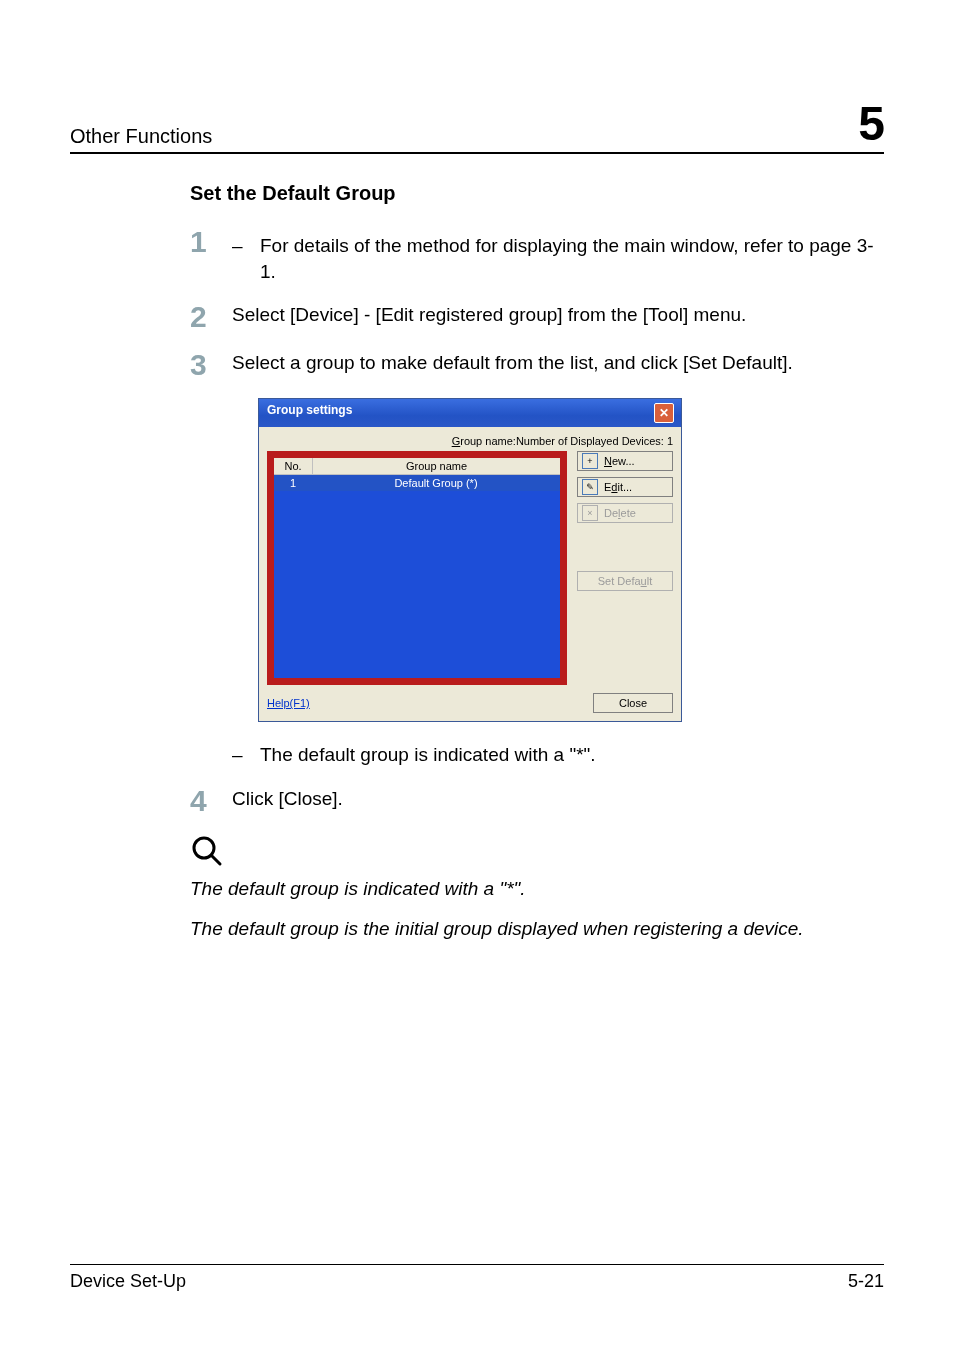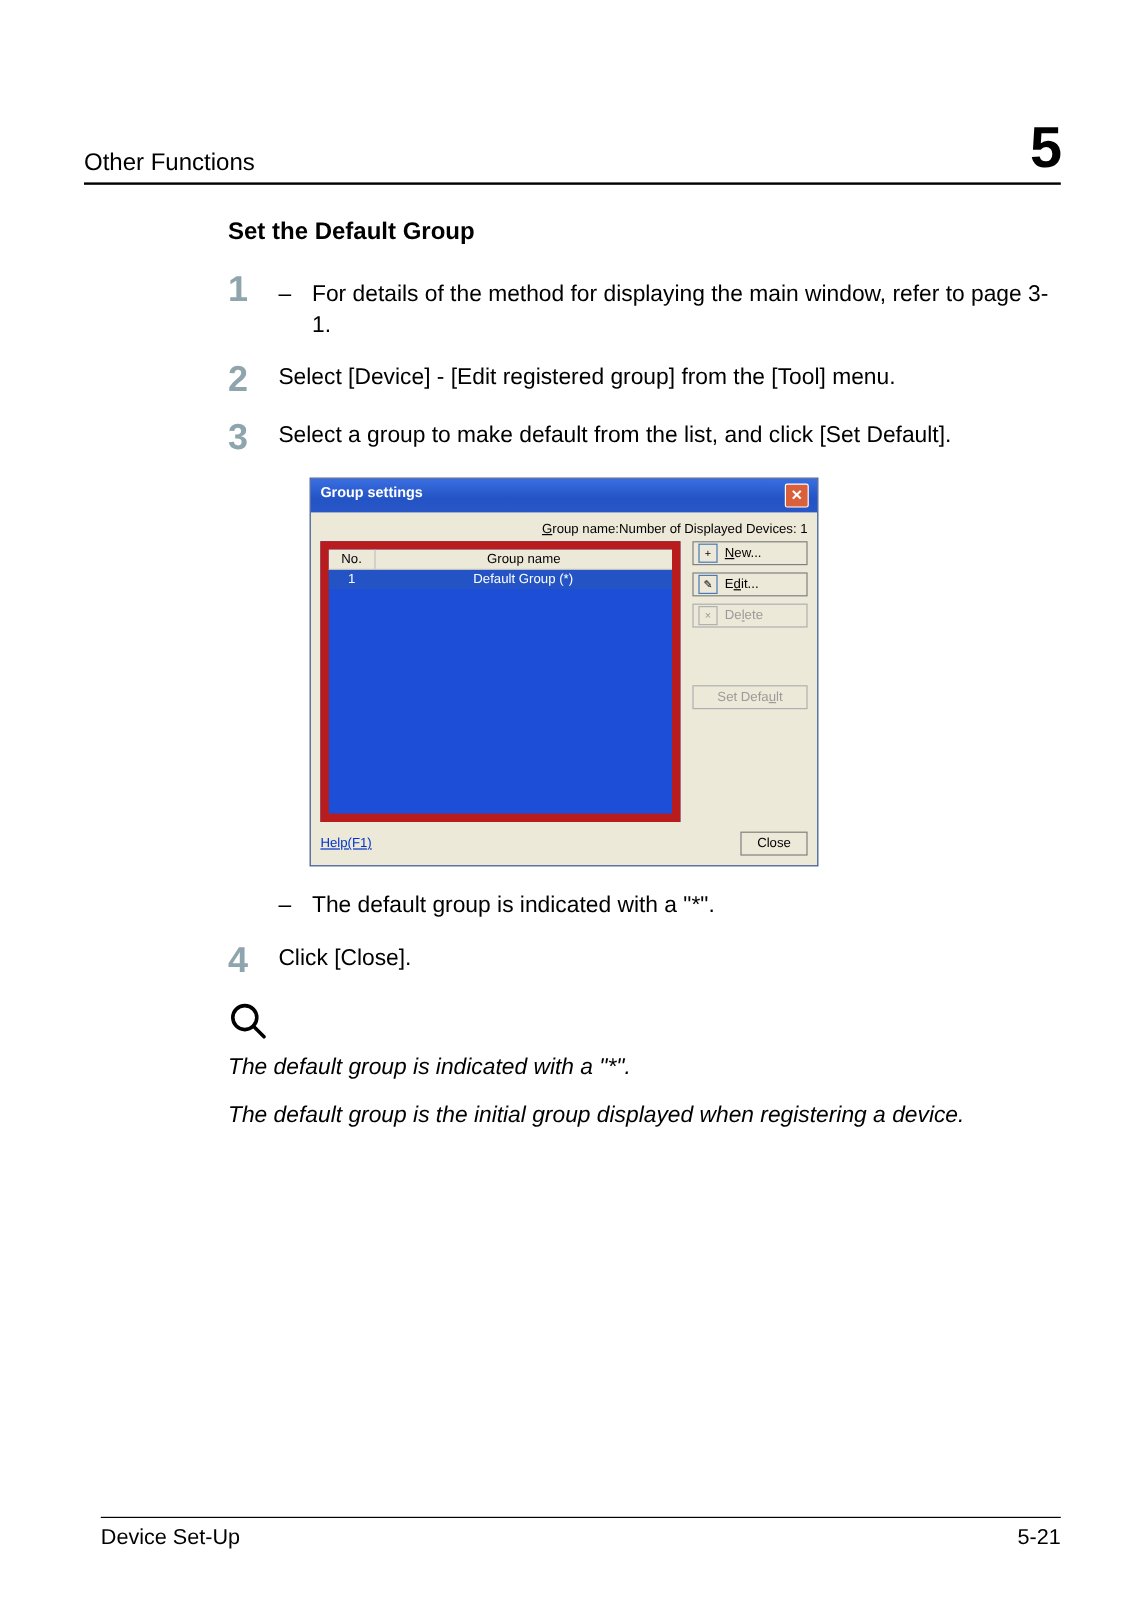--- a/index.html
+++ b/index.html
@@ -180,21 +180,21 @@
     text-decoration: underline;
     font-size: 11px;
   }
   .bottom-row {
     display: flex;
     justify-content: space-between;
     align-items: center;
     margin-top: 8px;
   }
   .close-btn {
-    width: 56px;
+    width: 80px;
     text-align: center;
     justify-content: center;
   }
   .underline { text-decoration: underline; }
   
   .detail-block {
     margin-top: 10px;
     margin-left: 120px;
   }
   .detail-title {
@@ -204,21 +204,21 @@
   }
   .detail-text {
     font-style: italic;
     font-size: 19px;
     line-height: 1.35;
     margin-top: 4px;
   }
   .footer {
     position: absolute;
     bottom: 60px;
-    left: 84px;
+    left: 70px;
     right: 70px;
     border-top: 1px solid #000;
     padding-top: 6px;
     display: flex;
     justify-content: space-between;
     font-size: 18px;
   }
 </style>
 </head>
 <body>

